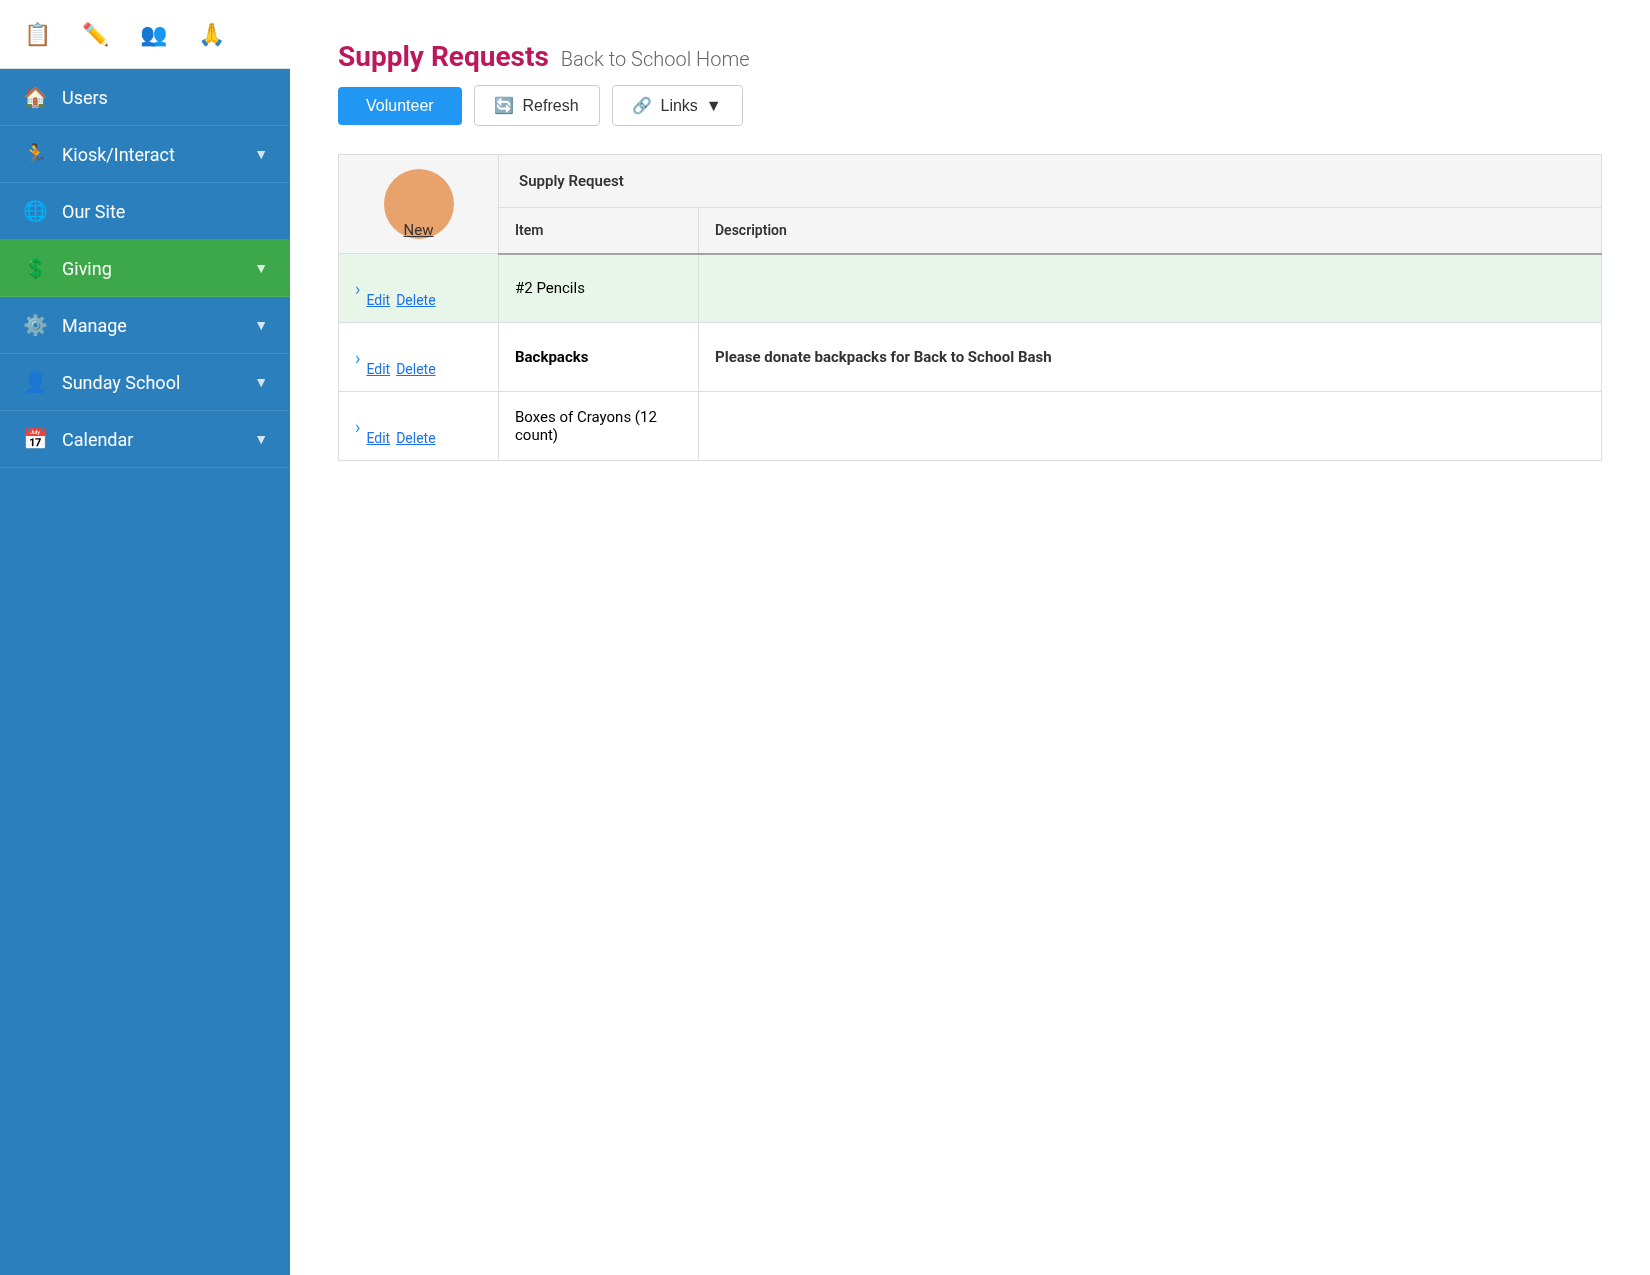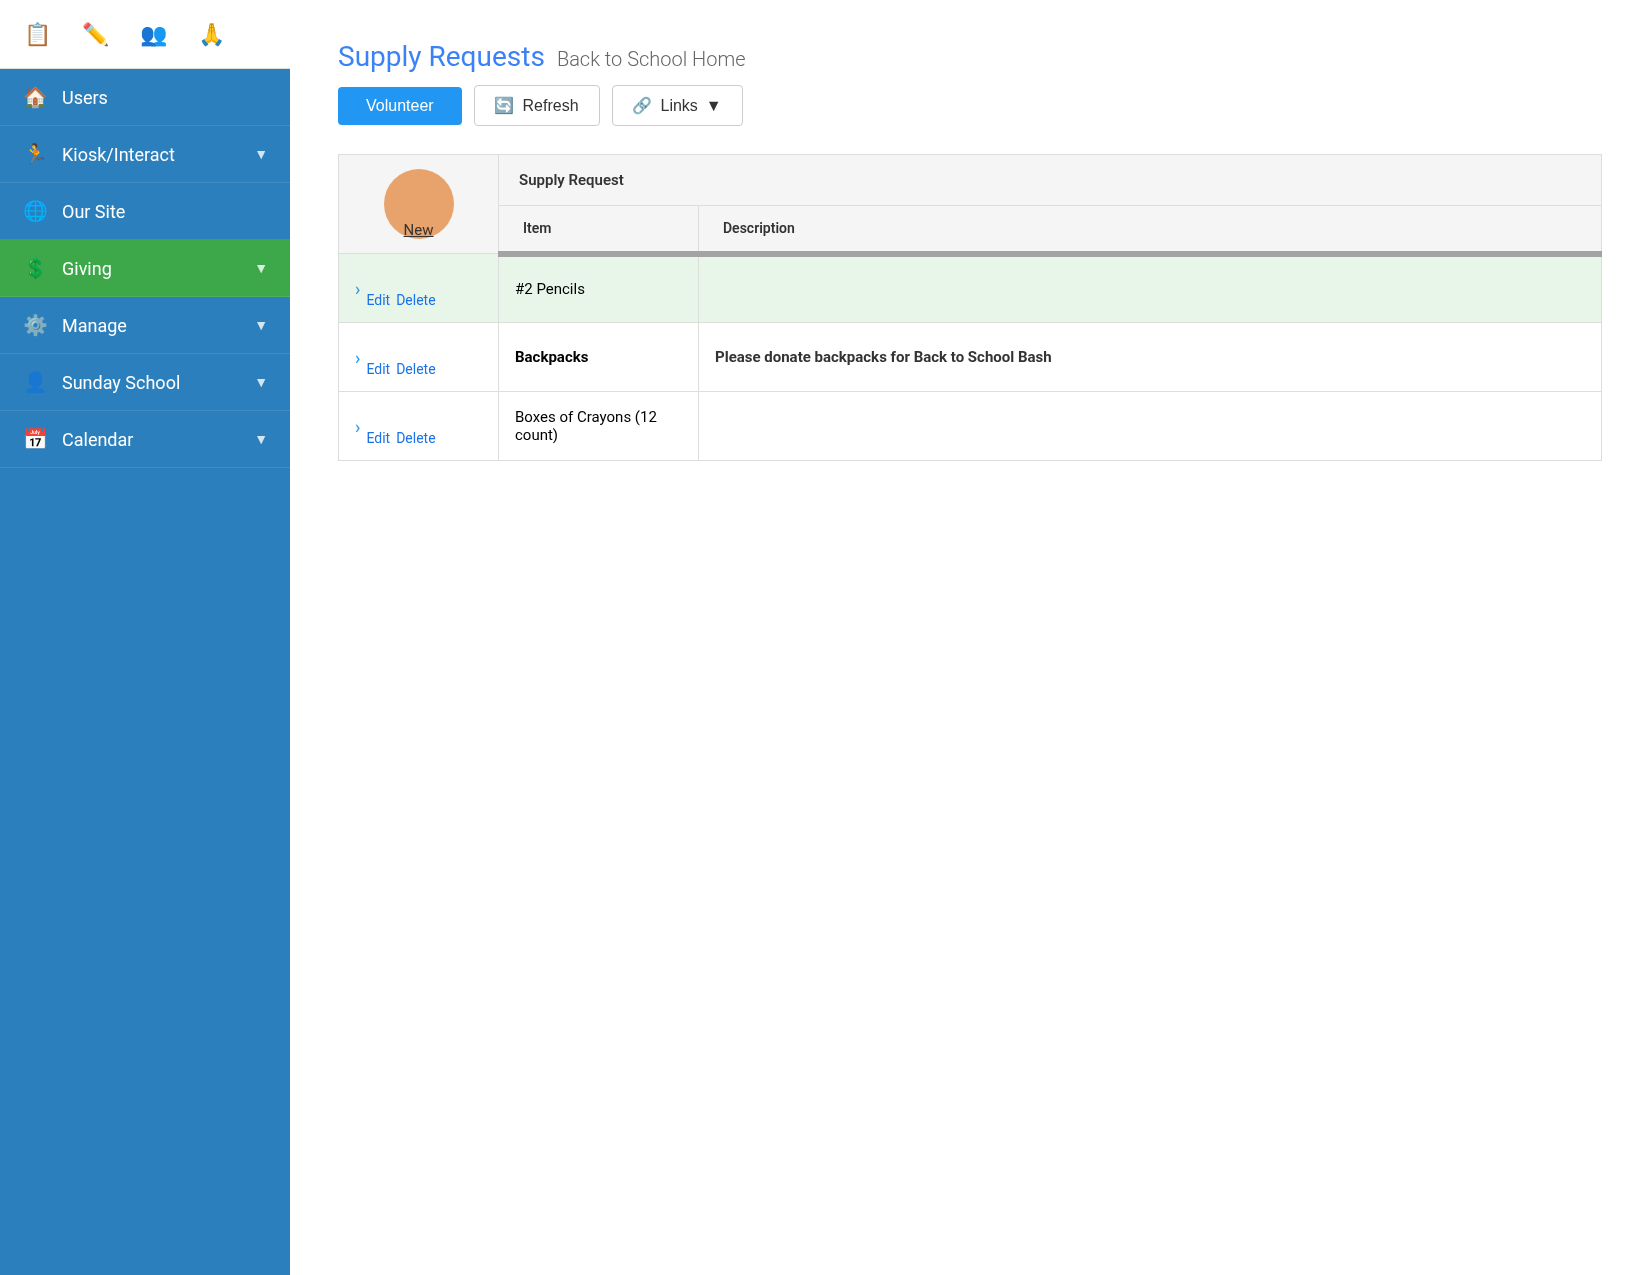--- a/index.html
+++ b/index.html
@@ -88,22 +88,22 @@
 
     .page-title-row {
       display: flex;
       align-items: baseline;
       gap: 12px;
       margin-bottom: 10px;
     }
 
     .page-title {
       font-size: 28px;
-      font-weight: 400;
-      color: #3b82f6;
+      font-weight: 700;
+      color: #be185d;
     }
 
     .page-subtitle {
       font-size: 20px;
       color: #666;
       font-weight: 300;
     }
 
     .page-description {
       font-size: 15px;
@@ -185,26 +185,26 @@
     }
 
     .th-description {
     }
 
     .table-subheader {
       background: #f5f5f5;
     }
 
     .table-subheader th {
-      padding: 12px 24px;
+      padding: 12px 16px;
       text-align: left;
       font-size: 14px;
       font-weight: 600;
       color: #333;
-      border-bottom: 6px solid #a3a3a3;
+      border-bottom: 2px solid #a3a3a3;
       border-right: 1px solid #ddd;
     }
 
     
     .new-btn-cell {
       padding: 20px 16px;
       vertical-align: middle;
       border-right: 1px solid #ddd;
       border-bottom: 1px solid #ddd;
       background: #f5f5f5;
@@ -261,20 +261,21 @@
     }
 
     .row-actions {
       display: flex;
       align-items: center;
       gap: 6px;
     }
 
     .row-actions a {
       color: #1a73e8;
+      text-decoration: underline;
       cursor: pointer;
       font-size: 14px;
       margin-top: 24px;
     }
 
     .row-item {
       font-size: 15px;
     }
 
     .row-item.bold {

